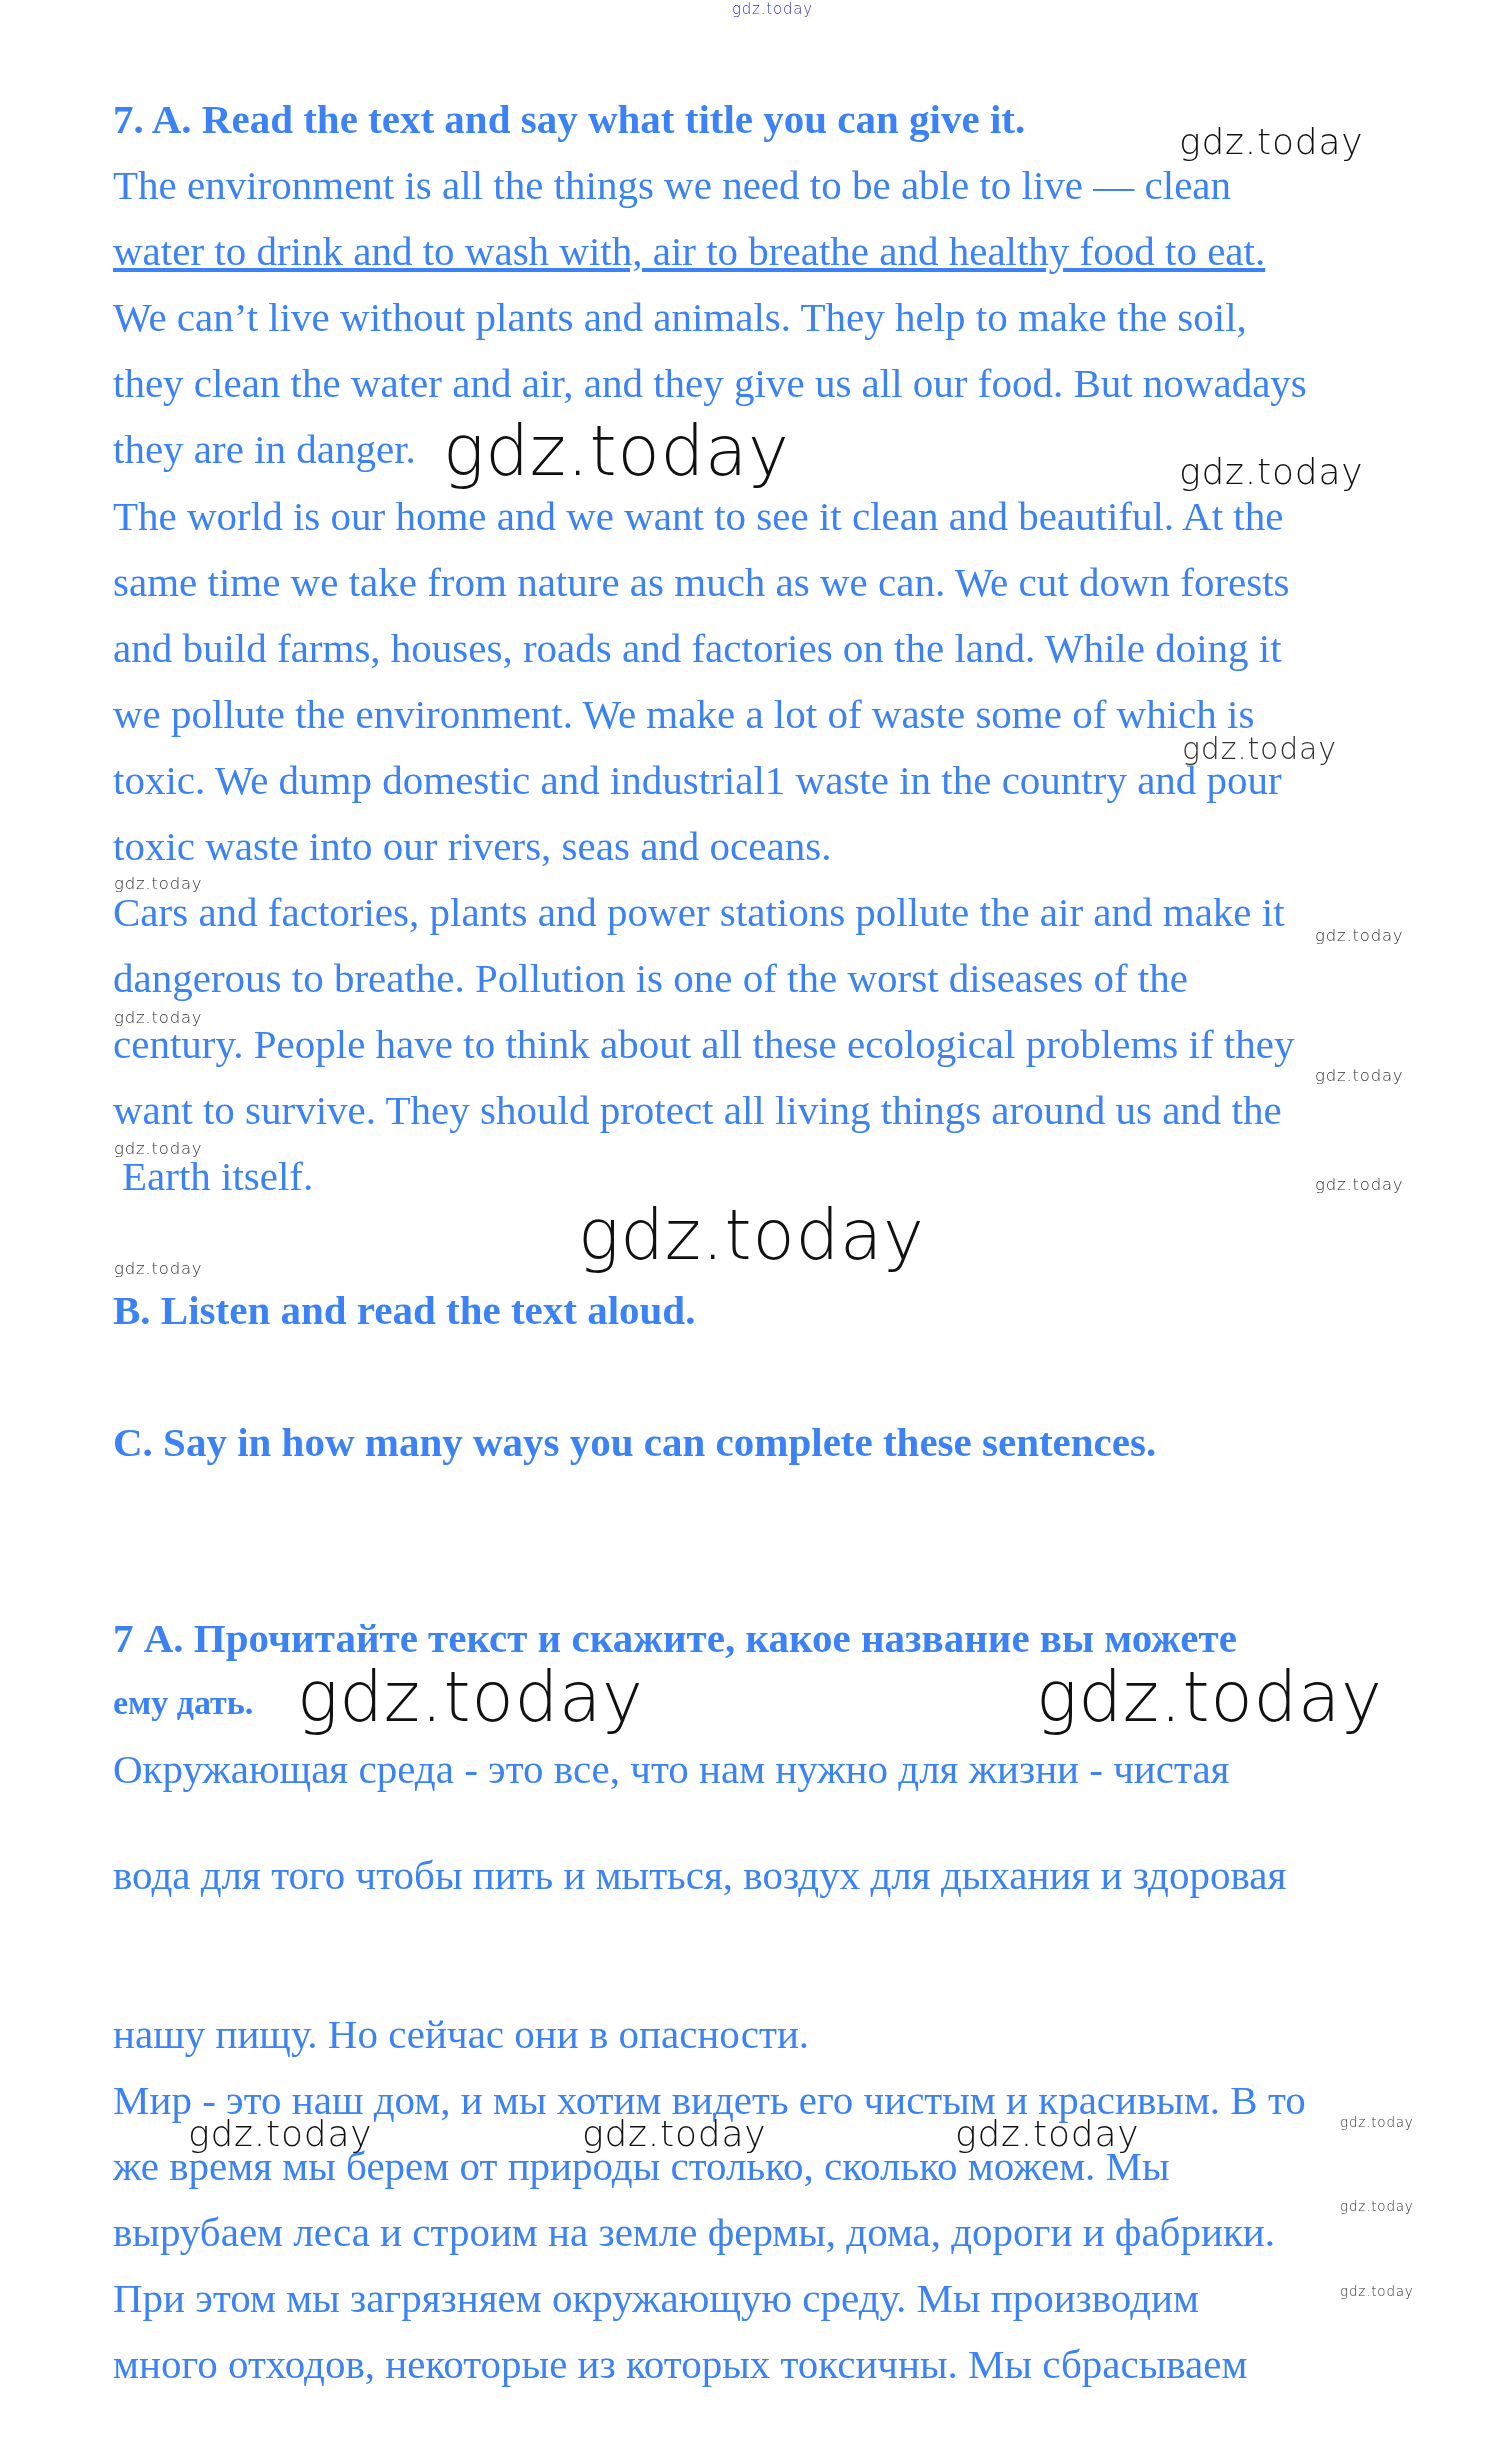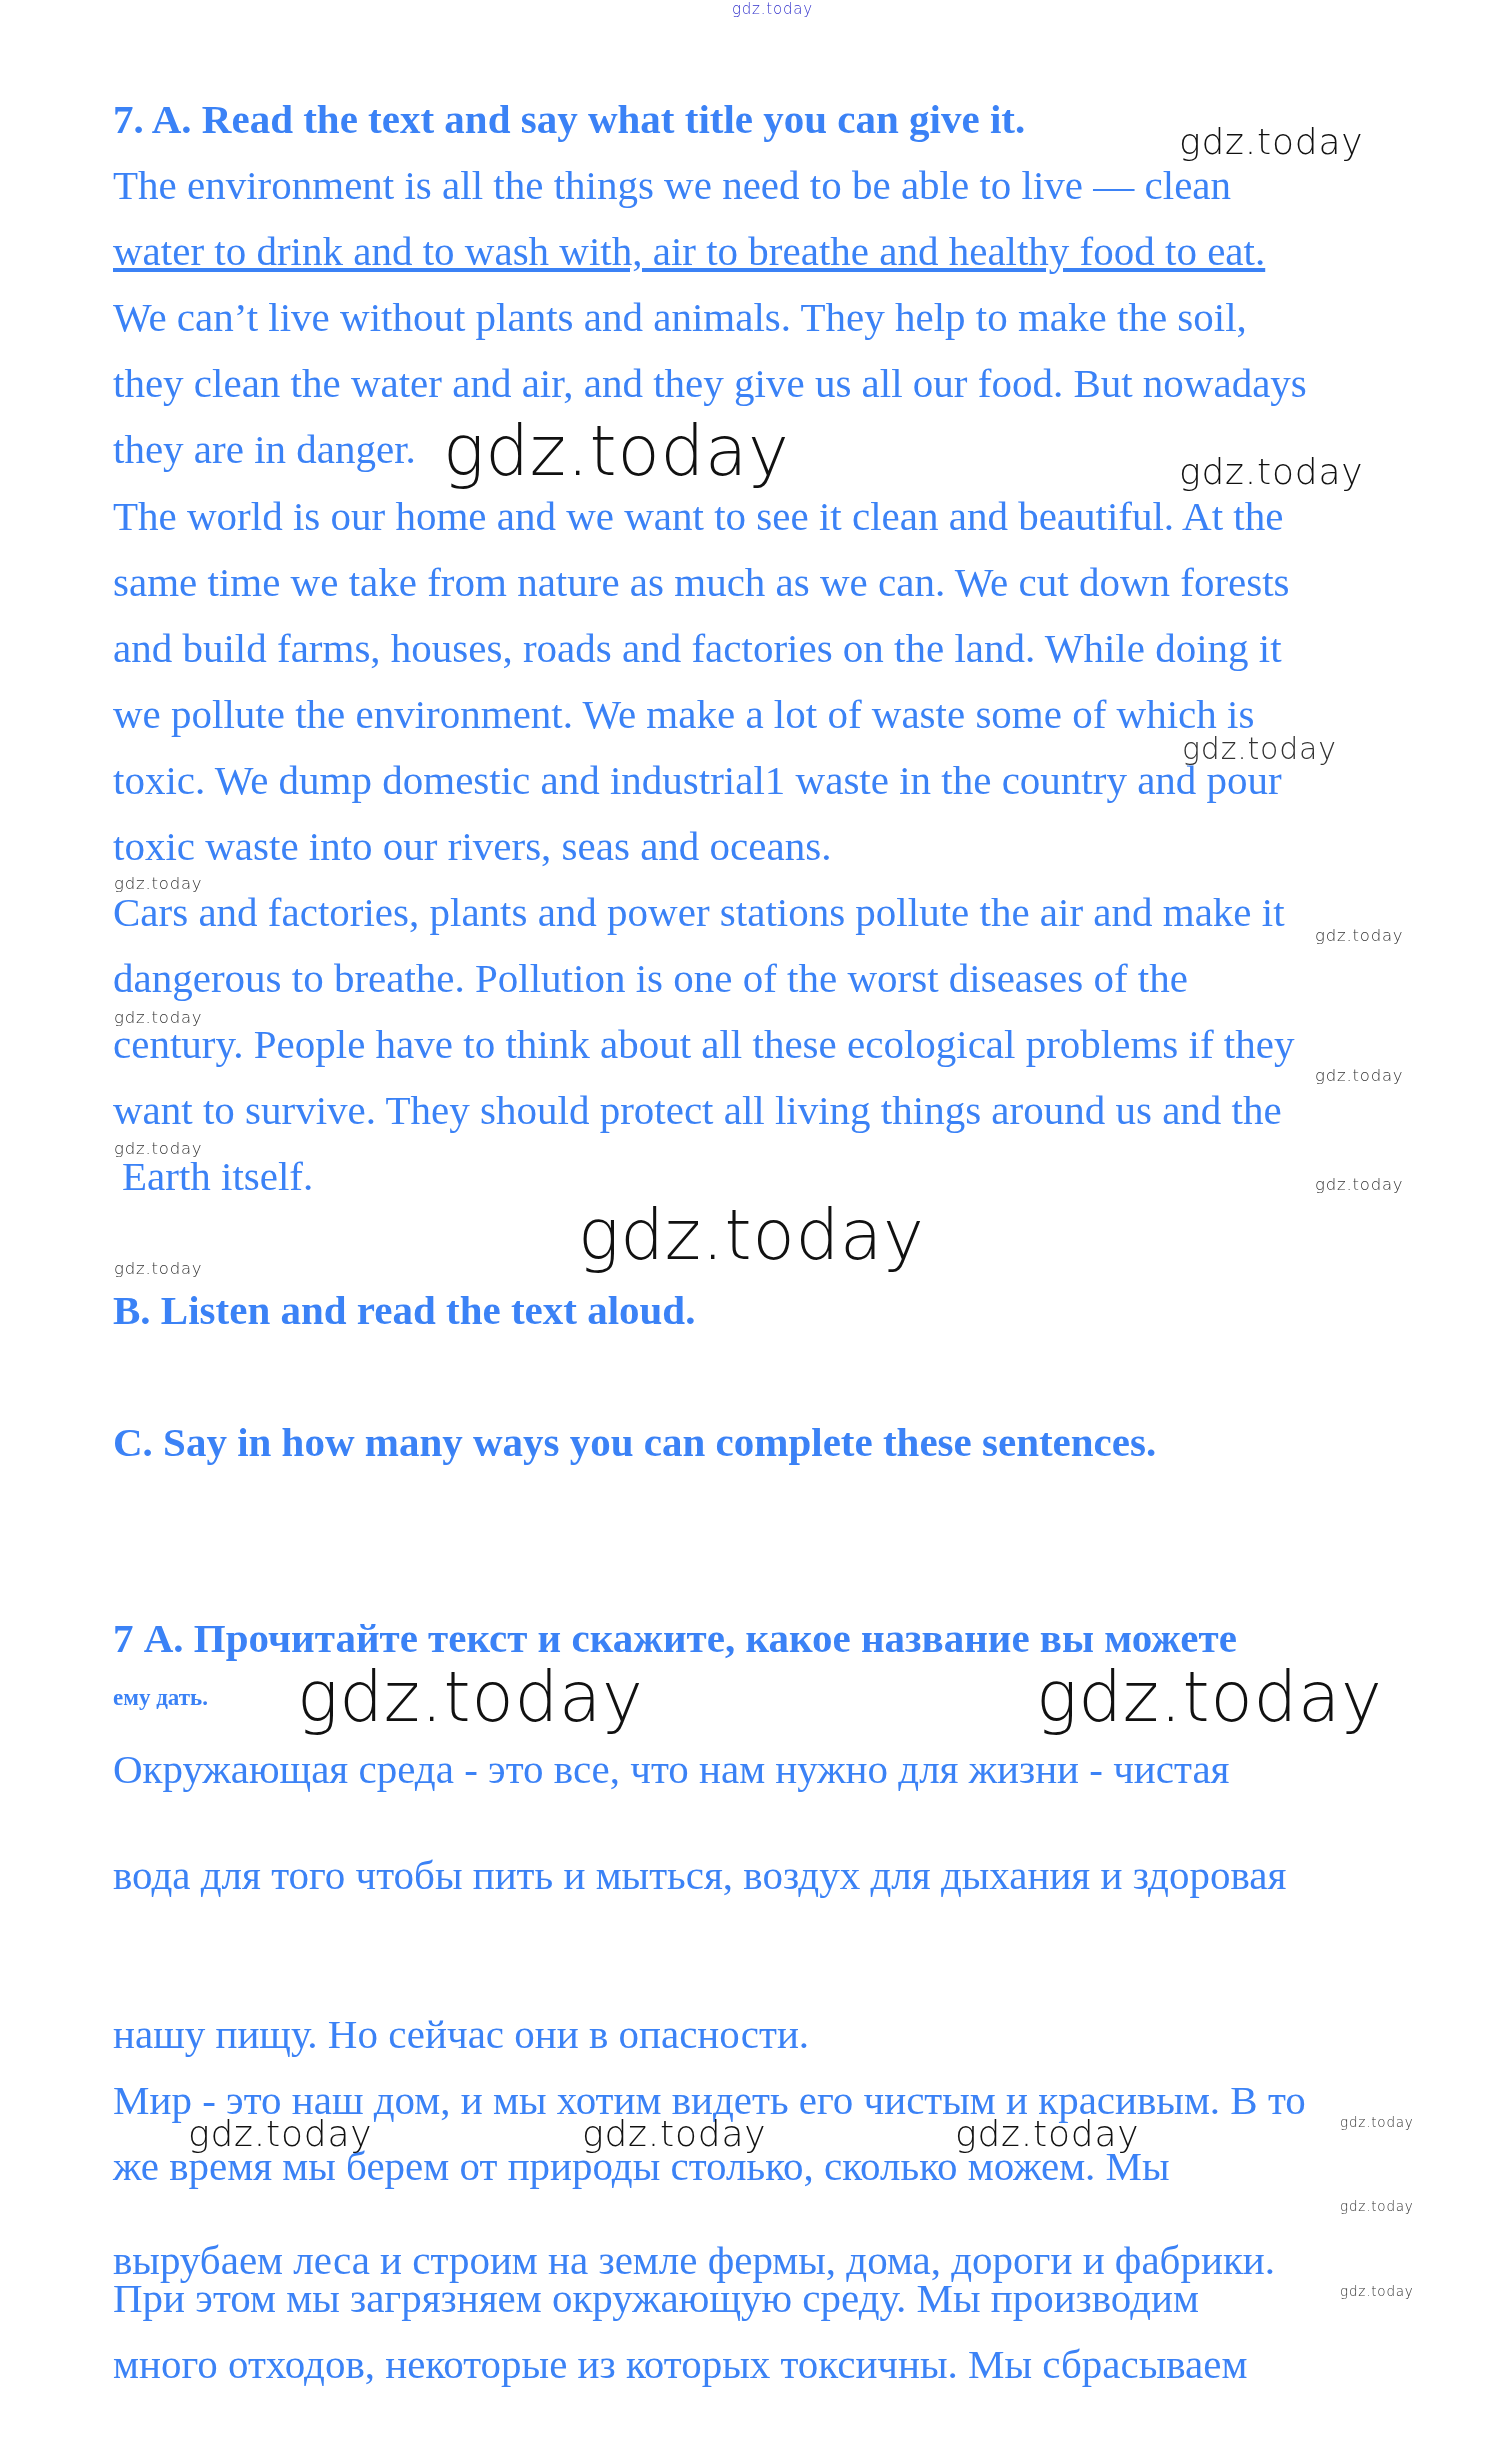--- a/index.html
+++ b/index.html
@@ -46,29 +46,29 @@
   <div class="line" style="top:892px;">Cars and factories, plants and power stations pollute the air and make it</div>
   <div class="line" style="top:958px;">dangerous to breathe. Pollution is one of the worst diseases of the</div>
   <div class="line" style="top:1024px;">century. People have to think about all these ecological problems if they</div>
   <div class="line" style="top:1090px;">want to survive. They should protect all living things around us and the</div>
   <div class="line" style="top:1156px;margin-left:9px;">Earth itself.</div>
 
   <div class="line bold" style="top:1290px;">B. Listen and read the text aloud.</div>
   <div class="line bold" style="top:1422px;">C. Say in how many ways you can complete these sentences.</div>
 
   <div class="line bold" style="top:1618px;">7 А. Прочитайте текст и скажите, какое название вы можете</div>
-  <div class="line bold" style="top:1686px; font-size:23px;">ему дать.</div>
+  <div class="line bold" style="top:1686px; font-size:34px;">ему дать.</div>
 
   <div class="line" style="top:1749px;">Окружающая среда - это все, что нам нужно для жизни - чистая</div>
   <div class="line" style="top:1855px;">вода для того чтобы пить и мыться, воздух для дыхания и здоровая</div>
   <div class="line" style="top:2014px;">нашу пищу. Но сейчас они в опасности.</div>
 
   <div class="line" style="top:2080px;">Мир - это наш дом, и мы хотим видеть его чистым и красивым. В то</div>
   <div class="line" style="top:2146px;">же время мы берем от природы столько, сколько можем. Мы</div>
-  <div class="line" style="top:2212px;margin-top:28px;">вырубаем леса и строим на земле фермы, дома, дороги и фабрики.</div>
+  <div class="line" style="top:2212px;">вырубаем леса и строим на земле фермы, дома, дороги и фабрики.</div>
   <div class="line" style="top:2278px;">При этом мы загрязняем окружающую среду. Мы производим</div>
   <div class="line" style="top:2344px;">много отходов, некоторые из которых токсичны. Мы сбрасываем</div>
 
   <div class="wm wm-mid" style="left:1179px; top:124px;">gdz.today</div>
   <div class="wm wm-big" style="left:443px; top:417px;">gdz.today</div>
   <div class="wm wm-mid" style="left:1179px; top:454px;">gdz.today</div>
   <div class="wm wm-small" style="left:1182px; top:734px; font-size:30px;">gdz.today</div>
   <div class="wm wm-small" style="left:114px; top:876px;">gdz.today</div>
   <div class="wm wm-small" style="left:1315px; top:928px;">gdz.today</div>
   <div class="wm wm-small" style="left:114px; top:1010px;">gdz.today</div>

